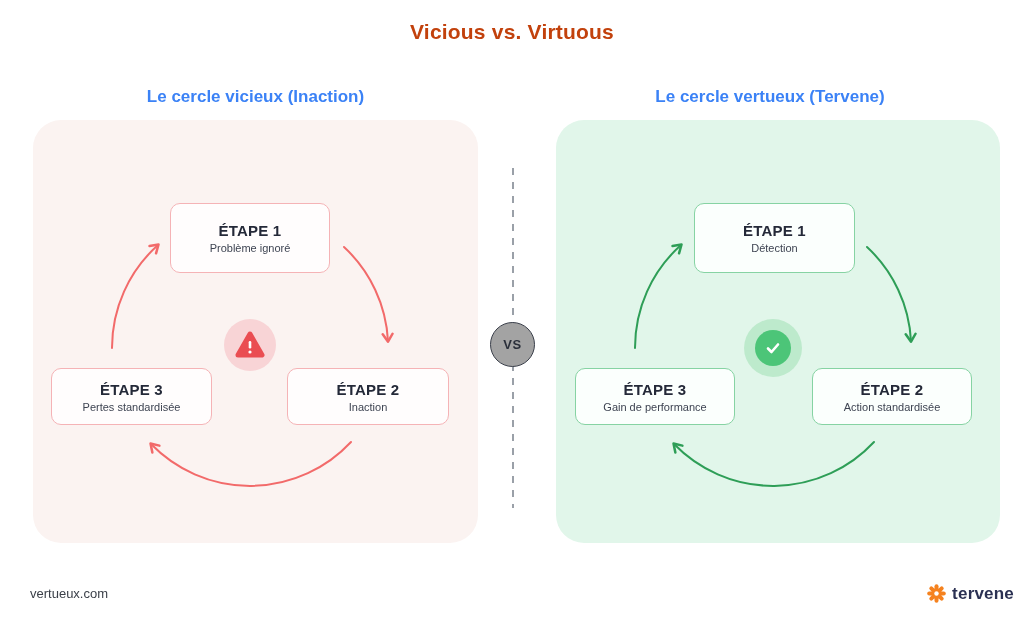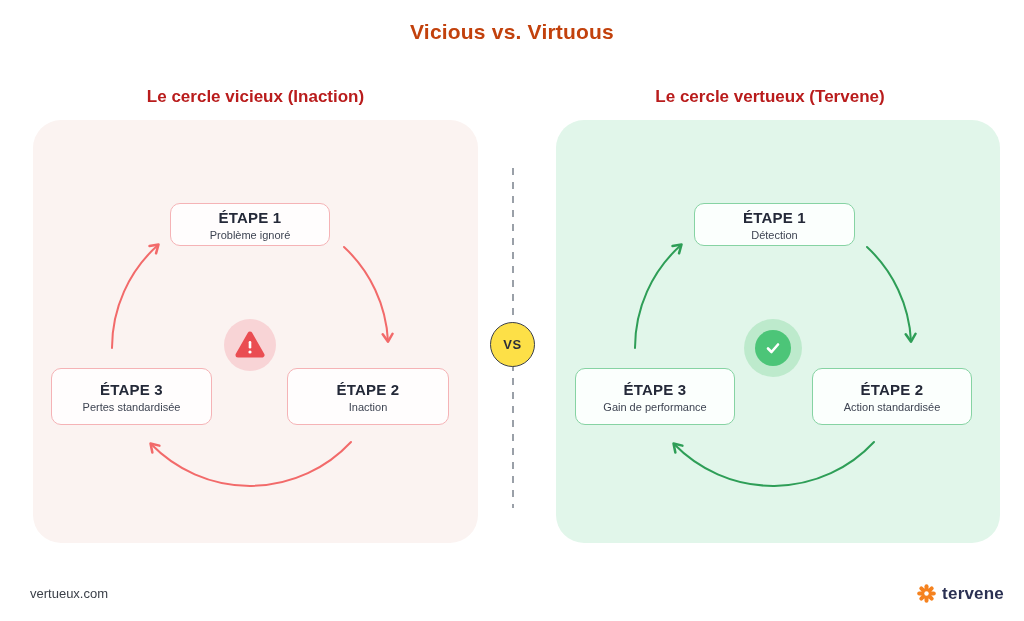--- a/index.html
+++ b/index.html
@@ -7,40 +7,40 @@
     width:1024px;height:621px;position:relative;background:#ffffff;
     font-family:"Liberation Sans","DejaVu Sans",sans-serif;overflow:hidden;
     color:#242938;
   }
   .main-title{
     position:absolute;top:20px;left:0;width:1024px;text-align:center;
     font-size:21px;font-weight:700;letter-spacing:.2px;color:#c2410c;
   }
   .panel-heading{
     position:absolute;top:87px;width:445px;text-align:center;
-    font-size:17px;font-weight:700;color:#b91c1c;
+    font-size:17px;font-weight:700;color:#3b82f6;
   }
   .panel-heading.left{left:33px;}
   .panel-heading.right{left:548px;width:444px;}
   .panel{
     position:absolute;top:120px;width:445px;height:423px;border-radius:28px;
   }
   .panel.vicious{left:33px;background:#fbf3f1;}
   .panel.virtuous{left:556px;width:444px;background:#e1f6ea;}
   .arc-layer{position:absolute;left:0;top:0;width:100%;height:100%;}
   .step-box{
     position:absolute;box-sizing:border-box;border-radius:10px;
     display:flex;flex-direction:column;align-items:center;justify-content:center;
     gap:3px;text-align:center;
   }
   .vicious .step-box{background:#fffdfd;border:1.5px solid #f5b3b6;}
   .virtuous .step-box{background:#fbfffd;border:1.5px solid #86d3a3;}
   .step-label{font-size:15px;font-weight:700;color:#242938;letter-spacing:.2px;}
   .step-text{font-size:11px;color:#3e4452;}
-  .box-step1{left:137px;top:83px;width:160px;height:43px;}
+  .box-step1{left:137px;top:83px;width:160px;height:70px;}
   .box-step3{left:18px;top:248px;width:161px;height:57px;}
   .box-step2{left:254px;top:248px;width:162px;height:57px;}
   .virtuous .box-step1{left:138px;width:161px;}
   .virtuous .box-step3{left:19px;width:160px;}
   .virtuous .box-step2{left:256px;width:160px;}
   .center-halo{
     position:absolute;border-radius:50%;
     display:flex;align-items:center;justify-content:center;
   }
   .vicious .center-halo{left:191px;top:199px;width:52px;height:52px;background:#f8d4d6;}
@@ -48,29 +48,29 @@
   .check-disc{
     width:36px;height:36px;border-radius:50%;background:#4cc578;
     display:flex;align-items:center;justify-content:center;
   }
   .divider-line{
     position:absolute;left:512px;top:168px;width:2px;height:340px;
     background:repeating-linear-gradient(to bottom,#9aa0a8 0 7px,transparent 7px 14px);
   }
   .vs-circle{
     position:absolute;left:490px;top:322px;width:45px;height:45px;border-radius:50%;
-    background:#fde047;border:1.5px solid #3a3f4a;box-sizing:border-box;
+    background:#a3a3a3;border:1.5px solid #3a3f4a;box-sizing:border-box;
     display:flex;align-items:center;justify-content:center;
     font-size:13px;font-weight:700;color:#2a2f3a;letter-spacing:.5px;
   }
   .footer-site{
     position:absolute;left:30px;top:586px;font-size:13px;color:#3b4049;
   }
   .brand{
-    position:absolute;right:20px;top:583px;display:flex;align-items:center;gap:5px;
+    position:absolute;right:10px;top:583px;display:flex;align-items:center;gap:5px;
   }
   .brand-text{font-size:17px;font-weight:800;color:#2b3153;letter-spacing:.2px;}
 </style>
 </head>
 <body>
 
 <div class="main-title">Vicious vs. Virtuous</div>
 
 <div class="panel-heading left">Le cercle vicieux (Inaction)</div>
 <div class="panel-heading right">Le cercle vertueux (Tervene)</div>

